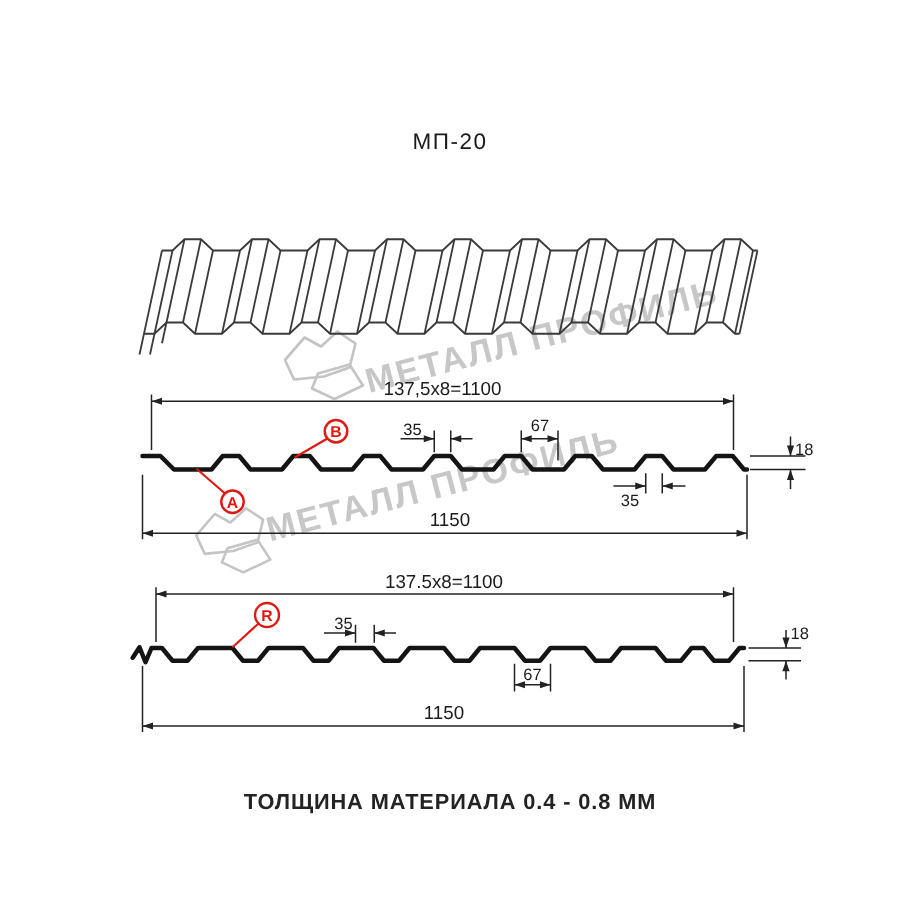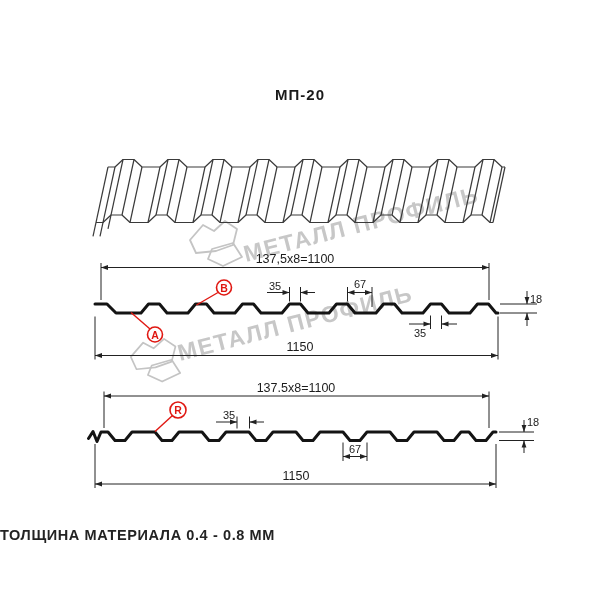--- a/index.html
+++ b/index.html
@@ -1,21 +1,21 @@
 <!DOCTYPE html>
 <html style="--red: #e01812; --line_black: #141414; --dim_gray: #222222; --watermark_gray: #c7c7c7;"><head>
 <meta charset="utf-8">
 <style>
   html,body{margin:0;padding:0;background:#ffffff;width:600px;height:600px;overflow:hidden;}
   .sheet{position:relative;width:600px;height:600px;font-family:"Liberation Sans",sans-serif;}
   .title{position:absolute;top:48px;left:0;width:100%;text-align:center;
          font-weight:800;font-size:30px;letter-spacing:2px;color:#141414;}
   .subtitle{position:absolute;top:86px;left:0;width:100%;text-align:center;
-         font-weight:700;font-size:15px;letter-spacing:1px;color:#1a1a1a;}
-  .footer{position:absolute;top:527px;left:0;width:100%;text-align:left;
+         font-weight:400;font-size:15px;letter-spacing:1px;color:#1a1a1a;}
+  .footer{position:absolute;top:527px;left:0;width:100%;text-align:center;
          font-weight:600;font-size:14.5px;letter-spacing:.6px;color:#232323;}
   svg.drawing{position:absolute;top:0;left:0;}
   .profile{fill:none;stroke:var(--line_black,#141414);stroke-width:3;stroke-linejoin:round;stroke-linecap:round;}
   .p3d{fill:none;stroke:#3a3a3a;stroke-width:1.2;stroke-linejoin:round;}
   .dimline{stroke:var(--dim_gray,#222);stroke-width:1;}
   .dimarr{fill:var(--dim_gray,#222);}
   .dim{fill:#1c1c1c;font-family:"Liberation Sans",sans-serif;}
   .t11{font-size:11px;}
   .t12{font-size:12.5px;}
   .mid{text-anchor:middle;}

